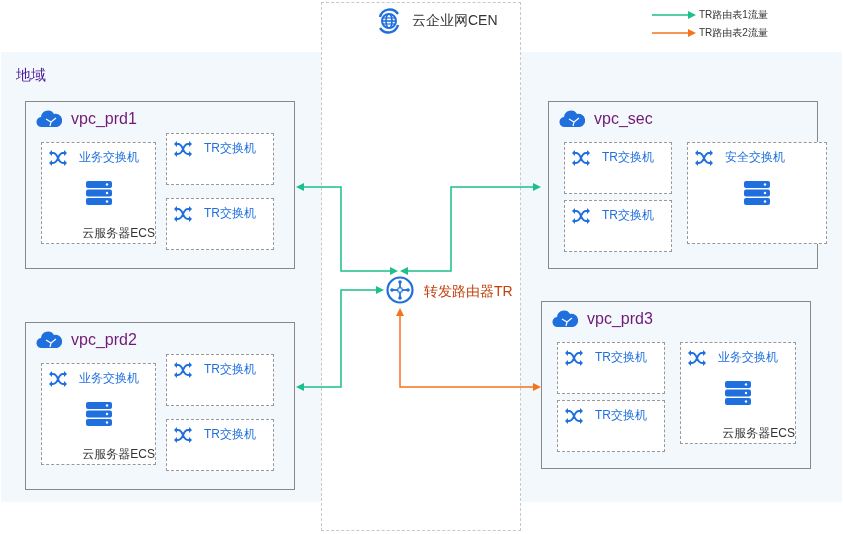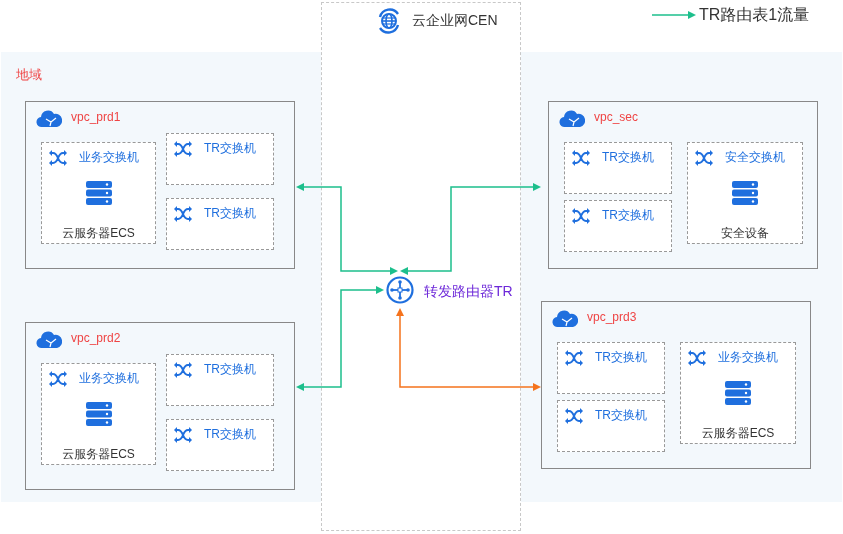--- a/index.html
+++ b/index.html
@@ -1,33 +1,33 @@
 <!DOCTYPE html>
 <html><head>
 <meta charset="utf-8">
 <style>
   html,body{margin:0;padding:0;background:#fff;}
   body{width:843px;height:534px;position:relative;overflow:hidden;font-family:"Liberation Sans","DejaVu Sans",sans-serif;color:#333;}
   .region{position:absolute;left:1px;top:52px;width:841px;height:450px;background:#f3f8fc;}
-  .region-label{position:absolute;left:16px;top:66px;font-size:13px;color:#ef4444;}
+  .region-label{position:absolute;left:16px;top:66px;font-size:15px;color:#4c1d95;}
   .cen{position:absolute;left:321px;top:2px;width:200px;height:529px;border:1px dashed #c8c8c8;background:#fff;box-sizing:border-box;}
   .cen-title{position:absolute;left:376px;top:8px;display:flex;align-items:center;font-size:14px;color:#333;}
   .cen-title svg{margin-right:10px;}
-  .legend{position:absolute;left:652px;top:6px;font-size:16px;color:#333;}
+  .legend{position:absolute;left:652px;top:6px;font-size:10px;color:#333;}
   .legend-row{display:flex;align-items:center;height:18px;}
   .legend-row svg{margin-right:3px;}
   .vpc{position:absolute;width:270px;height:168px;border:1px solid #888;background:#f3f8fc;box-sizing:border-box;}
-  .vpc-head{position:absolute;left:10px;top:8px;display:flex;align-items:flex-start;font-size:12px;color:#ef4444;}
+  .vpc-head{position:absolute;left:10px;top:8px;display:flex;align-items:flex-end;font-size:16px;color:#701a75;}
   .vpc-head svg{margin-right:9px;}
   .box{position:absolute;border:1px dashed #999;box-sizing:border-box;background:#fff;}
   .sw{position:absolute;left:7px;top:6px;display:flex;align-items:center;font-size:12px;color:#1f6fde;}
   .sw svg{margin-right:12px;}
   .server{position:absolute;left:50%;transform:translateX(-50%);top:38px;}
-  .caption{position:absolute;left:0;right:0;top:82px;text-align:center;font-size:12px;color:#333;}
-  .tr-label{position:absolute;left:424px;top:283px;font-size:14px;color:#6d28d9;}
+  .caption{position:absolute;left:0;right:0;top:82px;text-align:right;font-size:12px;color:#333;}
+  .tr-label{position:absolute;left:424px;top:283px;font-size:14px;color:#c2410c;}
   svg.lines{position:absolute;left:0;top:0;}
 </style>
 </head>
 <body>
 
 <div class="region"></div>
 <div class="region-label">地域</div>
 <div class="cen"></div>
 
 <div class="cen-title">
@@ -44,20 +44,27 @@
 </div>
 
 <div class="legend">
   <div class="legend-row">
     <svg width="44" height="10">
         <line x1="0" y1="5" x2="36" y2="5" stroke="#1dbf8c" stroke-width="1.5"></line>
         <polygon points="36,1 44,5 36,9" fill="#1dbf8c"></polygon>
       </svg>
     <span>TR路由表1流量</span>
   </div>
+  <div class="legend-row">
+    <svg width="44" height="10">
+        <line x1="0" y1="5" x2="36" y2="5" stroke="#f5731d" stroke-width="1.5"></line>
+        <polygon points="36,1 44,5 36,9" fill="#f5731d"></polygon>
+      </svg>
+    <span>TR路由表2流量</span>
+  </div>
 </div>
 
 <div class="vpc" style="left:25px;top:101px;">
   <div class="vpc-head">
     <svg width="26" height="18" viewBox="0 0 26 18">
         <path d="M6 17 A5 5 0 0 1 5 7 A7 7 0 0 1 18 4 A6 6 0 0 1 21 17 Z" fill="#1f6fde"></path>
         <path d="M10 9 L15 12 L20 8 M15 12 L14 16" stroke="#fff" stroke-width="1.2" fill="none"></path>
       </svg>
     <span>vpc_prd1</span>
   </div>
@@ -188,40 +195,39 @@
       <svg width="18" height="16" viewBox="0 0 18 16">
           <path d="M1 3 L4 3 Q7 3 9 8 Q11 13 14 13 L17 13 M1 13 L4 13 Q7 13 9 8 Q11 3 14 3 L17 3" fill="none" stroke="#1f6fde" stroke-width="2"></path>
           <polygon points="3,0 3,6 0,3" fill="#1f6fde"></polygon>
           <polygon points="3,10 3,16 0,13" fill="#1f6fde"></polygon>
           <polygon points="15,0 15,6 18,3" fill="#1f6fde"></polygon>
           <polygon points="15,10 15,16 18,13" fill="#1f6fde"></polygon>
         </svg>
       <span>TR交换机</span>
     </div>
   </div>
-  <div class="box" style="left:138px;top:40px;width:116px;height:102px;text-decoration:underline;">
+  <div class="box" style="left:138px;top:40px;width:140px;height:102px;text-decoration:underline;">
     <div class="sw">
       <svg width="18" height="16" viewBox="0 0 18 16">
           <path d="M1 3 L4 3 Q7 3 9 8 Q11 13 14 13 L17 13 M1 13 L4 13 Q7 13 9 8 Q11 3 14 3 L17 3" fill="none" stroke="#1f6fde" stroke-width="2"></path>
           <polygon points="3,0 3,6 0,3" fill="#1f6fde"></polygon>
           <polygon points="3,10 3,16 0,13" fill="#1f6fde"></polygon>
           <polygon points="15,0 15,6 18,3" fill="#1f6fde"></polygon>
           <polygon points="15,10 15,16 18,13" fill="#1f6fde"></polygon>
         </svg>
       <span>安全交换机</span>
     </div>
     <svg class="server" width="26" height="24" viewBox="0 0 26 24">
         <rect x="0" y="0" width="26" height="7" rx="2" fill="#1f6fde"></rect>
         <rect x="0" y="8.5" width="26" height="7" rx="2" fill="#1f6fde"></rect>
         <rect x="0" y="17" width="26" height="7" rx="2" fill="#1f6fde"></rect>
         <circle cx="21" cy="3.5" r="1.2" fill="#fff"></circle>
         <circle cx="21" cy="12" r="1.2" fill="#fff"></circle>
         <circle cx="21" cy="20.5" r="1.2" fill="#fff"></circle>
       </svg>
-    <div class="caption">安全设备</div>
   </div>
 </div>
 
 <div class="vpc" style="left:541px;top:301px;padding-left:36px;">
   <div class="vpc-head">
     <svg width="26" height="18" viewBox="0 0 26 18">
         <path d="M6 17 A5 5 0 0 1 5 7 A7 7 0 0 1 18 4 A6 6 0 0 1 21 17 Z" fill="#1f6fde"></path>
         <path d="M10 9 L15 12 L20 8 M15 12 L14 16" stroke="#fff" stroke-width="1.2" fill="none"></path>
       </svg>
     <span>vpc_prd3</span>

